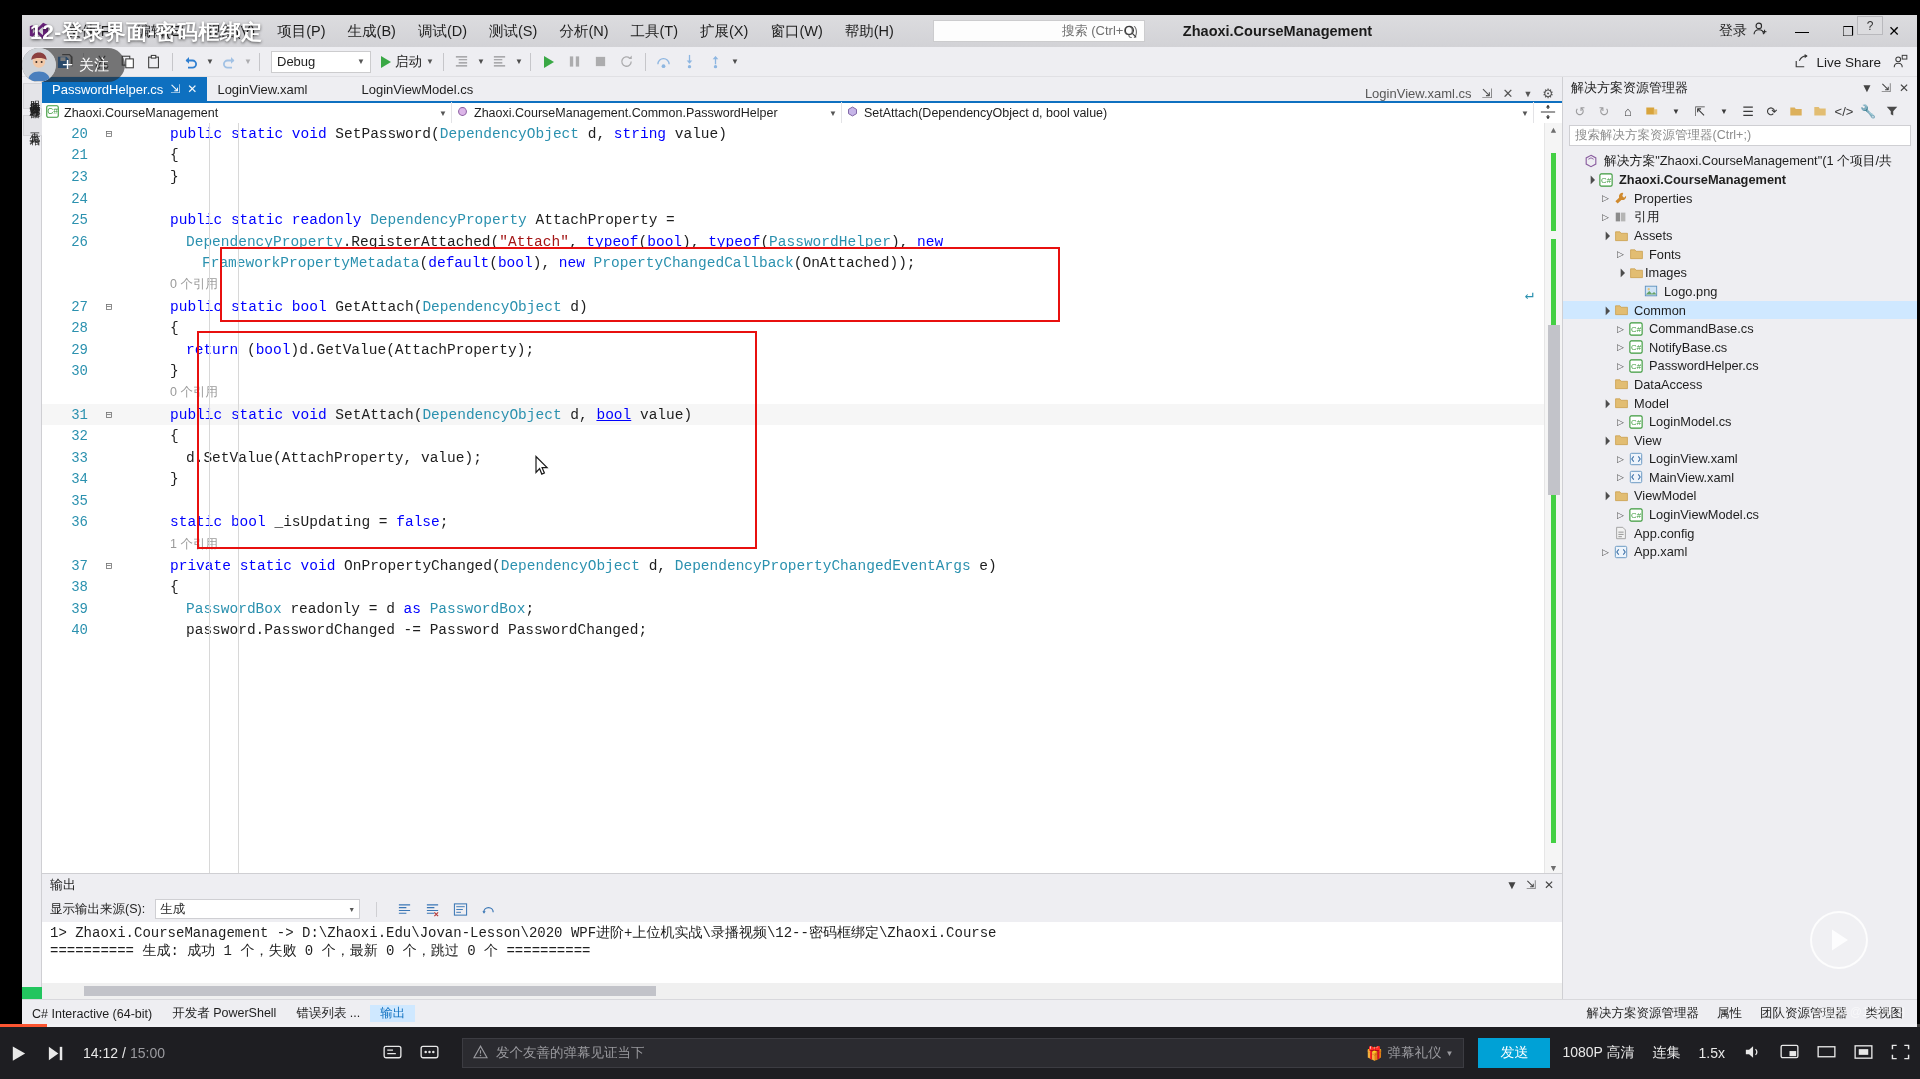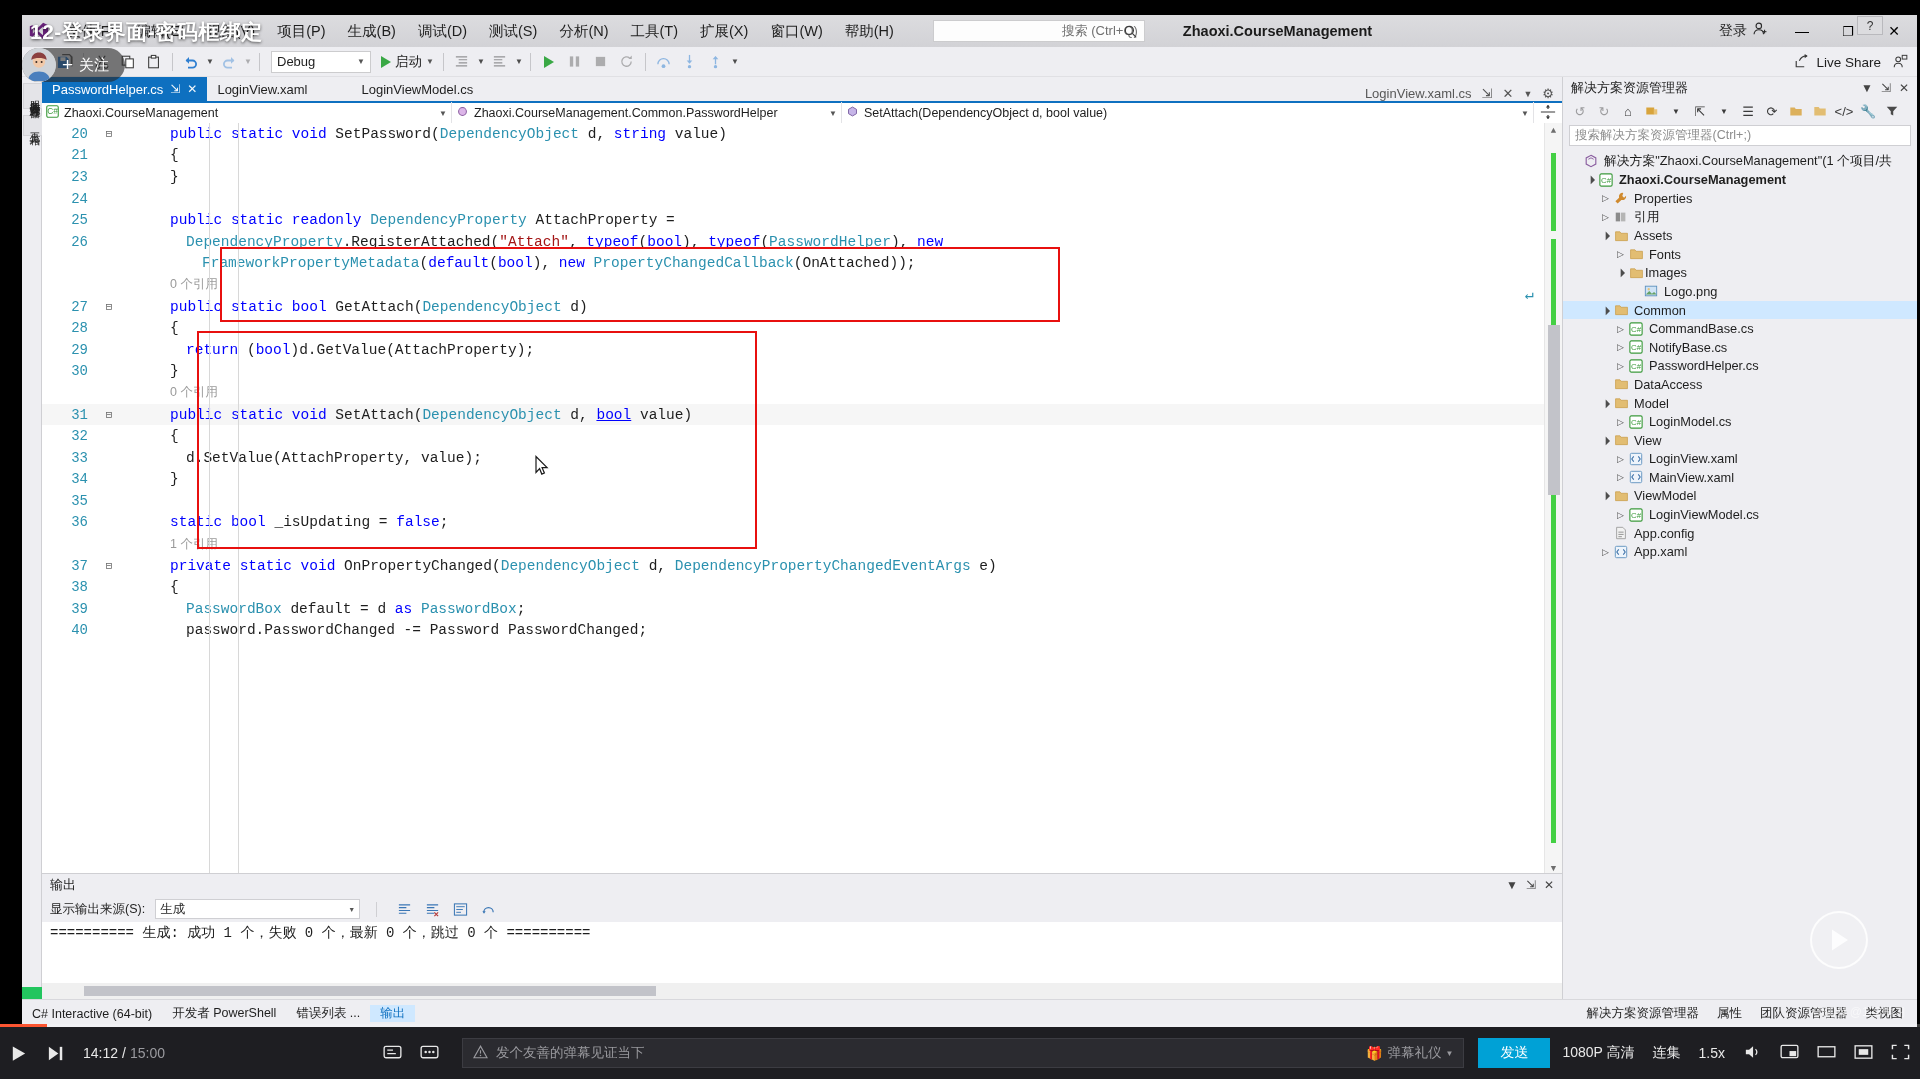--- a/index.html
+++ b/index.html
@@ -509,21 +509,21 @@
           <div class="coderow"><span class="lineno"></span><span class="foldcol"></span><span class="changebar none"></span><span class="codetext" style="padding-left: 38px;"><span class="ref">0 个引用</span></span></div>
           <div class="coderow hl-line"><span class="lineno">31</span><span class="foldcol">⊟</span><span class="changebar none"></span><span class="codetext" style="padding-left: 38px;"><span class="kw">public </span><span class="kw">static </span><span class="kw">void </span><span class="pl">SetAttach</span><span class="pl">(</span><span class="ty">DependencyObject</span><span class="pl"> d, </span><span class="kw underl">bool</span><span class="pl"> value)</span></span></div>
           <div class="coderow"><span class="lineno">32</span><span class="foldcol"></span><span class="changebar none"></span><span class="codetext" style="padding-left: 38px;"><span class="pl">{</span></span></div>
           <div class="coderow"><span class="lineno">33</span><span class="foldcol"></span><span class="changebar none"></span><span class="codetext" style="padding-left: 54px;"><span class="pl">d.SetValue(AttachProperty, value);</span></span></div>
           <div class="coderow"><span class="lineno">34</span><span class="foldcol"></span><span class="changebar none"></span><span class="codetext" style="padding-left: 38px;"><span class="pl">}</span></span></div>
           <div class="coderow"><span class="lineno">35</span><span class="foldcol"></span><span class="changebar none"></span><span class="codetext" style="padding-left: 38px;"></span></div>
           <div class="coderow"><span class="lineno">36</span><span class="foldcol"></span><span class="changebar"></span><span class="codetext" style="padding-left: 38px;"><span class="kw">static </span><span class="kw">bool </span><span class="pl">_isUpdating = </span><span class="kw">false</span><span class="pl">;</span></span></div>
           <div class="coderow"><span class="lineno"></span><span class="foldcol"></span><span class="changebar"></span><span class="codetext" style="padding-left: 38px;"><span class="ref">1 个引用</span></span></div>
           <div class="coderow"><span class="lineno">37</span><span class="foldcol">⊟</span><span class="changebar"></span><span class="codetext" style="padding-left: 38px;"><span class="kw">private </span><span class="kw">static </span><span class="kw">void </span><span class="pl">OnPropertyChanged</span><span class="pl">(</span><span class="ty">DependencyObject</span><span class="pl"> d, </span><span class="ty">DependencyPropertyChangedEventArgs</span><span class="pl"> e)</span></span></div>
           <div class="coderow"><span class="lineno">38</span><span class="foldcol"></span><span class="changebar"></span><span class="codetext" style="padding-left: 38px;"><span class="pl">{</span></span></div>
-          <div class="coderow"><span class="lineno">39</span><span class="foldcol"></span><span class="changebar"></span><span class="codetext" style="padding-left: 54px;"><span class="ty">PasswordBox</span><span class="pl"> default = d </span><span class="kw">as </span><span class="ty">PasswordBox</span><span class="pl">;</span></span></div>
+          <div class="coderow"><span class="lineno">39</span><span class="foldcol"></span><span class="changebar"></span><span class="codetext" style="padding-left: 54px;"><span class="ty">PasswordBox</span><span class="pl"> readonly = d </span><span class="kw">as </span><span class="ty">PasswordBox</span><span class="pl">;</span></span></div>
           <div class="coderow"><span class="lineno">40</span><span class="foldcol"></span><span class="changebar"></span><span class="codetext" style="padding-left: 54px;"><span class="pl">password.PasswordChanged -= Password PasswordChanged;</span></span></div>
         </div>
 
       <div class="redbox" style="left:178px; top:124px; width:840px; height:75px;"></div>
       <div class="redbox" style="left:155px; top:208px; width:560px; height:218px;"></div>
 
       <div style="position:absolute; left:492px; top:332px; z-index:20;">
         <svg width="17" height="22" viewBox="0 0 17 22">
           <path d="M2 1.5v16l3.6-3.8 2.2 5.4 2.6-1.1-2.3-5.3h5z" fill="#ffffff" stroke="#1a1a1a" stroke-width="1.2"></path>
         </svg>
@@ -601,21 +601,21 @@
               <path d="M3.5 5h9M3.5 8h7M3.5 11h5" stroke="#3a76b5" stroke-width="1"></path>
             </svg>
           </div>
         <div class="op-ic">
             <svg width="15" height="15" viewBox="0 0 16 16">
               <path d="M3 11a5 5 0 0110 0" stroke="#3a76b5" stroke-width="1.3" fill="none"></path>
               <path d="M1.5 9.8L3.2 12.6 5 9.8z" fill="#3a76b5"></path>
             </svg>
           </div>
       </div>
-      <div id="op-body"><div>========== 生成: 成功 1 个，失败 0 个，最新 0 个，跳过 0 个 ==========</div></div>
+      <div id="op-body"><div>1&gt; Zhaoxi.CourseManagement -&gt; D:\Zhaoxi.Edu\Jovan-Lesson\2020 WPF进阶+上位机实战\录播视频\12--密码框绑定\Zhaoxi.Course</div><div>========== 生成: 成功 1 个，失败 0 个，最新 0 个，跳过 0 个 ==========</div></div>
       <div id="op-hscroll">
         <div class="hthumb"></div>
       </div>
     </div>
 
     <div id="sln">
       <div id="sln-head">
         <span>解决方案资源管理器</span>
         <span class="right">
           <span>▼</span>

